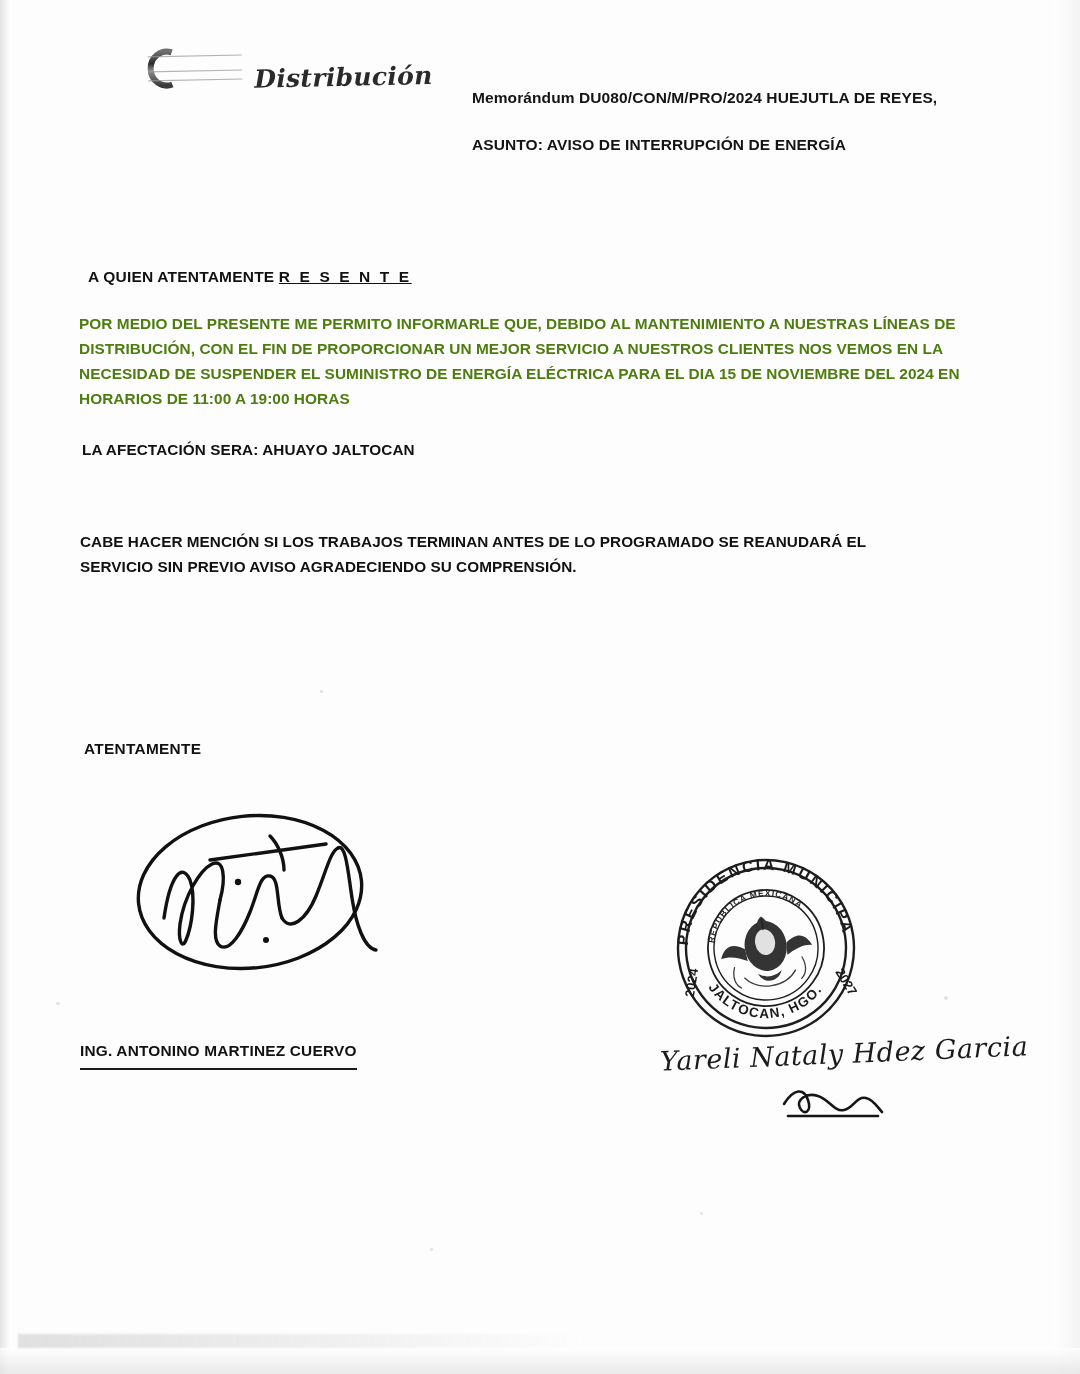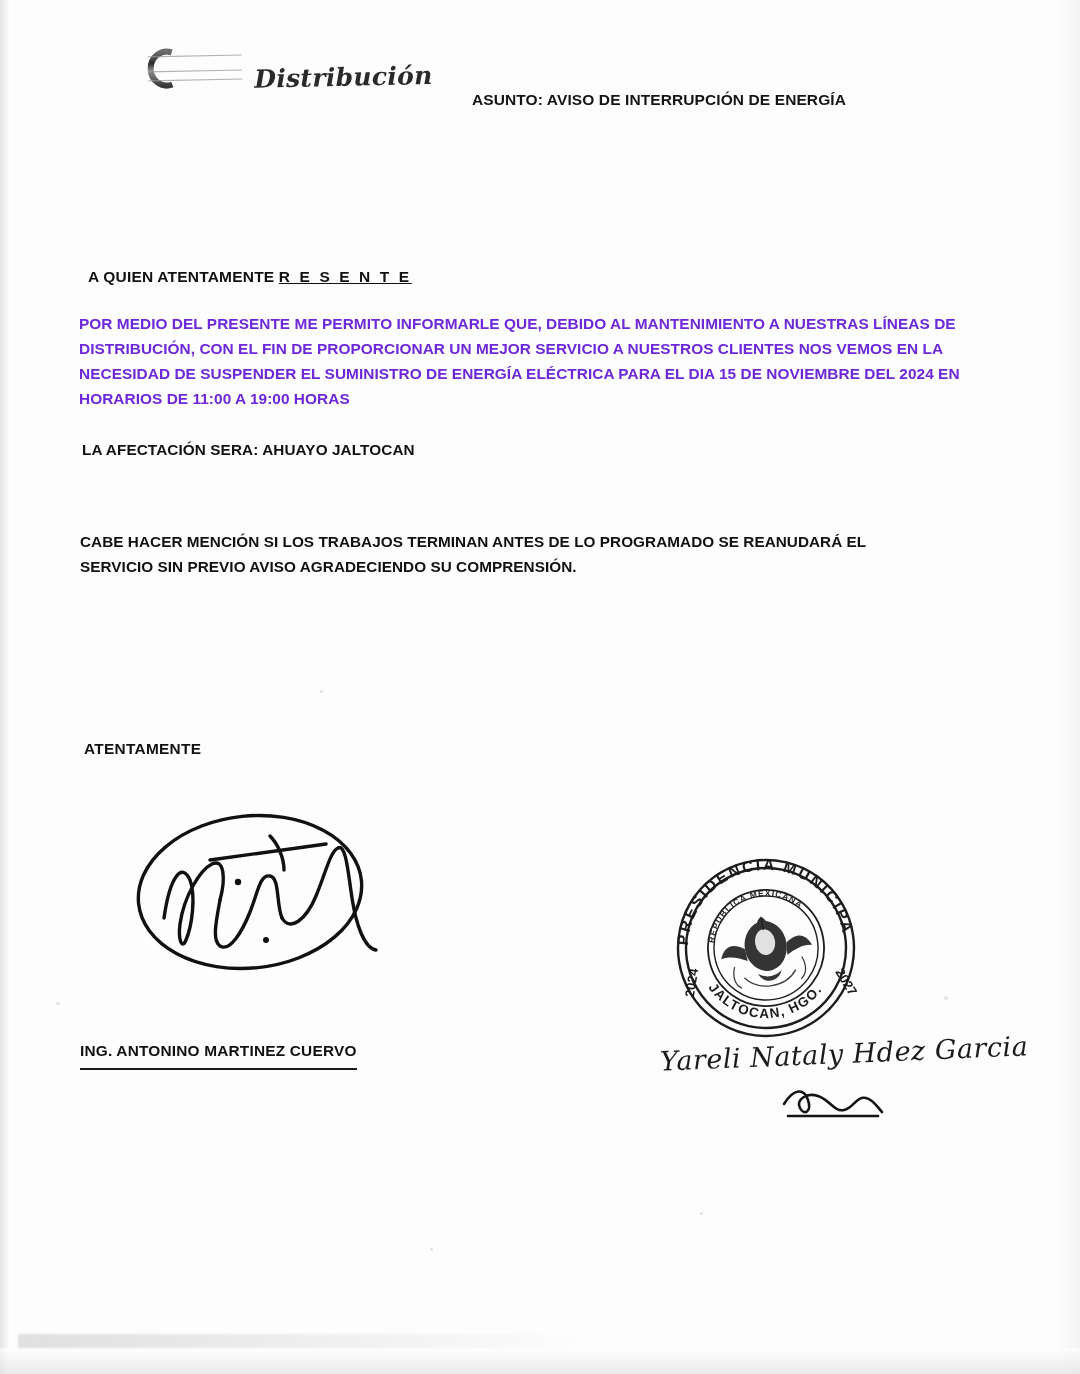--- a/index.html
+++ b/index.html
@@ -93,21 +93,21 @@
     left: 472px;
     top: 86px;
     width: 510px;
     font-size: 15.5px;
     font-weight: 700;
     line-height: 1.52;
     letter-spacing: .1px;
     color: #141414;
   }
   .memo-block .l2 { padding-left: 16px; }
-  .memo-block .l3 { margin-top: 2px; }
+  .memo-block .l3 { margin-top: 23px; }
 
   
   .addressee {
     position: absolute;
     left: 88px;
     top: 268px;
     font-size: 15.5px;
     font-weight: 700;
     letter-spacing: .2px;
   }
@@ -116,21 +116,21 @@
   .para-main {
     position: absolute;
     left: 79px;
     top: 312px;
     width: 908px;
     font-size: 15.4px;
     line-height: 1.62;
     font-weight: 600;
     text-align: left;
     letter-spacing: .05px;
-    color: #6d28d9;
+    color: #4d7c0f;
   }
   .para-main b { font-weight: 700; }
 
   .affectation {
     position: absolute;
     left: 82px;
     top: 441px;
     font-size: 15.3px;
     font-weight: 600;
     letter-spacing: .1px;
@@ -260,20 +260,21 @@
           <path d="M6 16 L100 16" fill="none"></path>
           <path d="M6 31 L100 31" fill="none"></path>
           <path d="M6 40 L100 40" fill="none"></path>
         </g>
       </svg>
     </div>
     <div class="logo-word">Distribución</div>
   </div>
 
   <div class="memo-block">
+    <div class="l1">Memorándum DU080/CON/M/PRO/2024 HUEJUTLA DE REYES,</div>
     <div class="l3">ASUNTO: AVISO DE INTERRUPCIÓN DE ENERGÍA</div>
   </div>
 
   <div class="addressee">
     
     <span>A QUIEN ATENTAMENTE </span><span class="spaced">R E S E N T E</span>
   </div>
 
   <div class="para-main">
     <span>POR MEDIO DEL PRESENTE ME PERMITO INFORMARLE QUE, DEBIDO AL MANTENIMIENTO A NUESTRAS LÍNEAS DE DISTRIBUCIÓN, CON EL FIN DE PROPORCIONAR UN MEJOR SERVICIO A NUESTROS CLIENTES NOS VEMOS EN LA NECESIDAD DE SUSPENDER EL SUMINISTRO DE ENERGÍA ELÉCTRICA PARA EL DIA </span><b>15 DE NOVIEMBRE DEL 2024</b><span> EN HORARIOS DE </span><b>11:00 A 19:00 HORAS</b>

